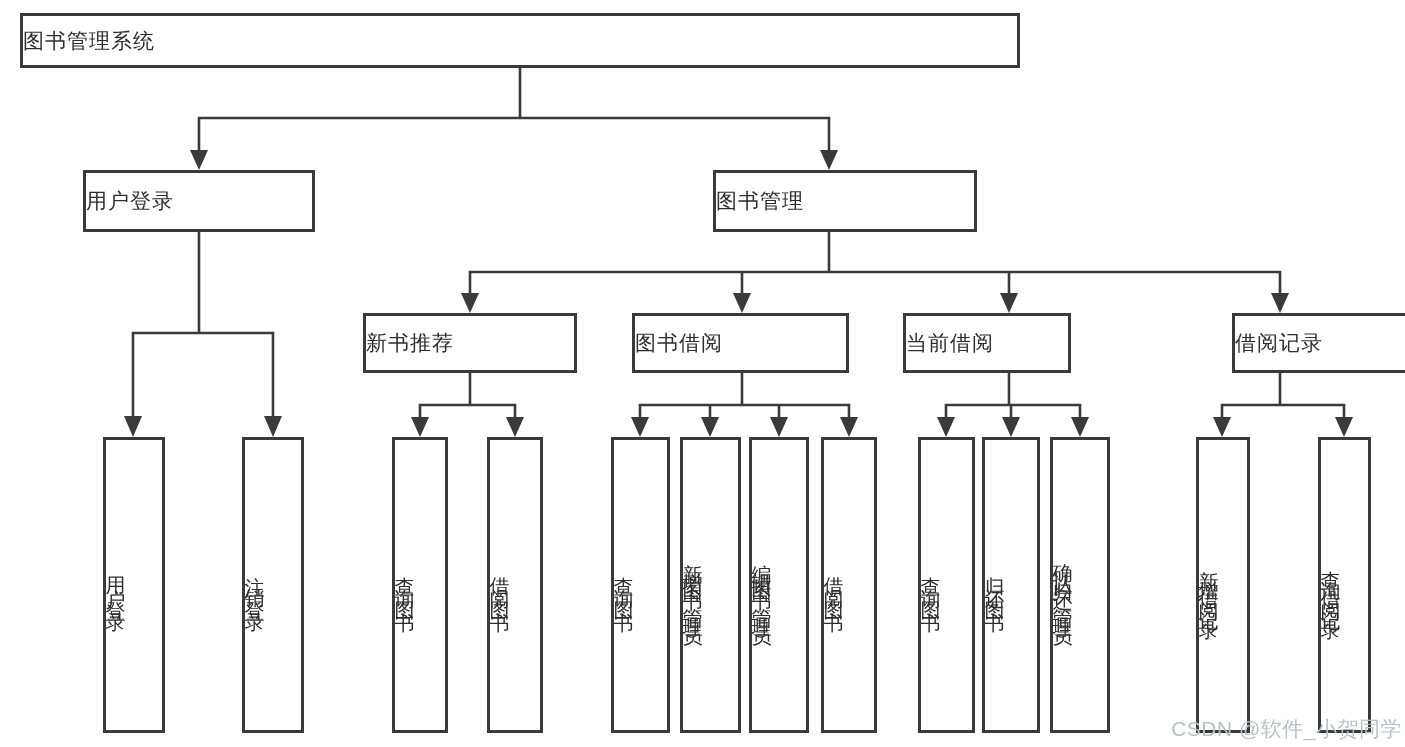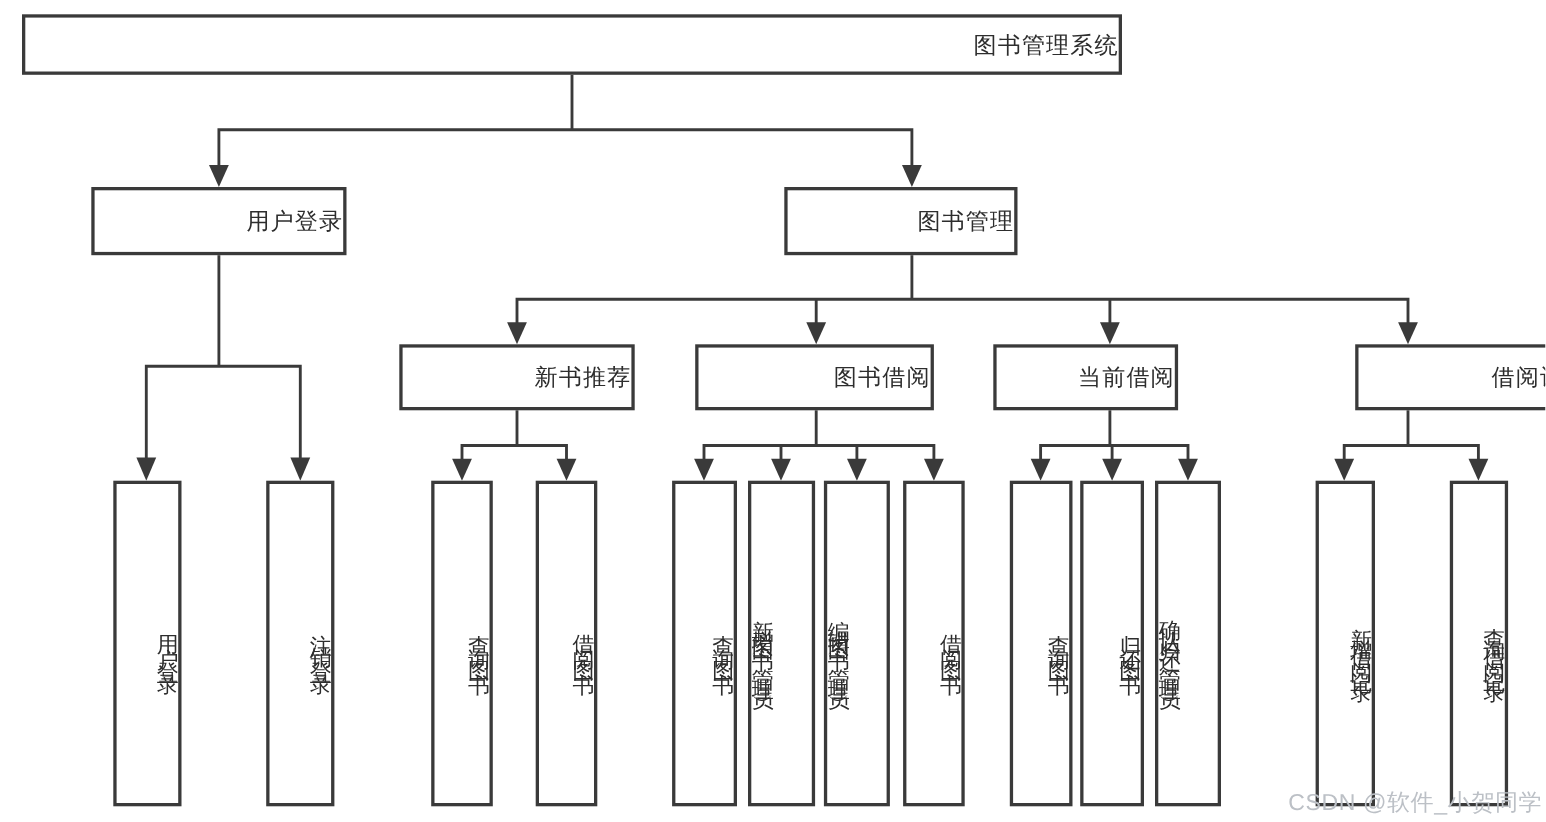--- a/index.html
+++ b/index.html
@@ -33,21 +33,21 @@
     fill: var(--line, #3a3a3a);
     stroke: none;
   }
   .box {
     position: absolute;
     box-sizing: border-box;
     background: var(--box_bg, #ffffff);
     border: 3px solid var(--line, #3a3a3a);
     display: flex;
     align-items: center;
-    justify-content: flex-end;
+    justify-content: flex-start;
     color: var(--text, #2d2d2d);
   }
   .hlabel {
     font-size: 21px;
     letter-spacing: 1px;
     white-space: nowrap;
   }
   .vtext {
     writing-mode: vertical-rl;
     text-orientation: mixed;
@@ -114,21 +114,21 @@
     <polygon points="1335,417 1353,417 1344,437"></polygon>
   </svg>
 
   <div class="box" style="left:20px;top:13px;width:1000px;height:55px">
     <span class="hlabel">图书管理系统</span>
   </div>
 
   <div class="box" style="left:83px;top:170px;width:232px;height:62px">
     <span class="hlabel">用户登录</span>
   </div>
-  <div class="box" style="left:713px;top:170px;width:212px;height:62px">
+  <div class="box" style="left:713px;top:170px;width:264px;height:62px">
     <span class="hlabel">图书管理</span>
   </div>
 
   <div class="box" style="left:632px;top:313px;width:217px;height:60px">
     <span class="hlabel">图书借阅</span>
   </div>
   <div class="box" style="left:363px;top:313px;width:214px;height:60px">
     <span class="hlabel">新书推荐</span>
   </div>
   <div class="box" style="left:903px;top:313px;width:168px;height:60px">

